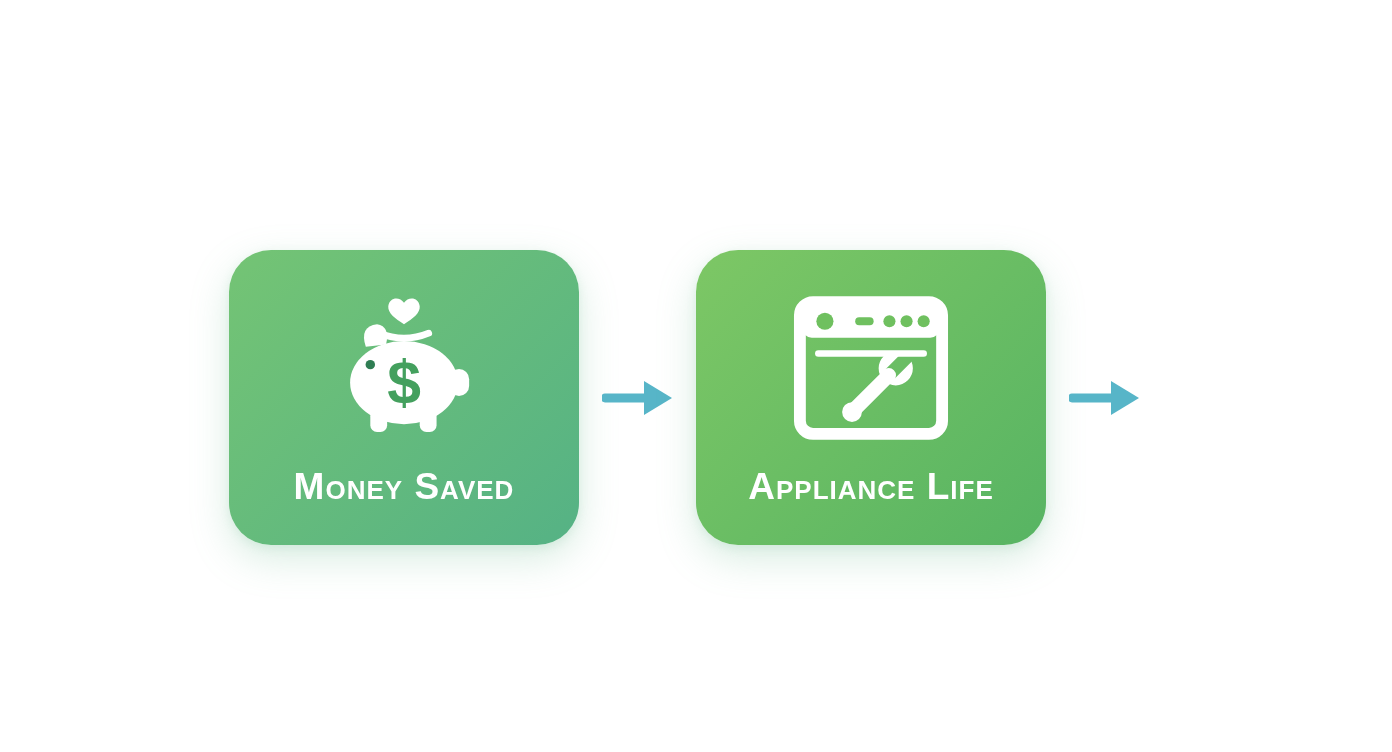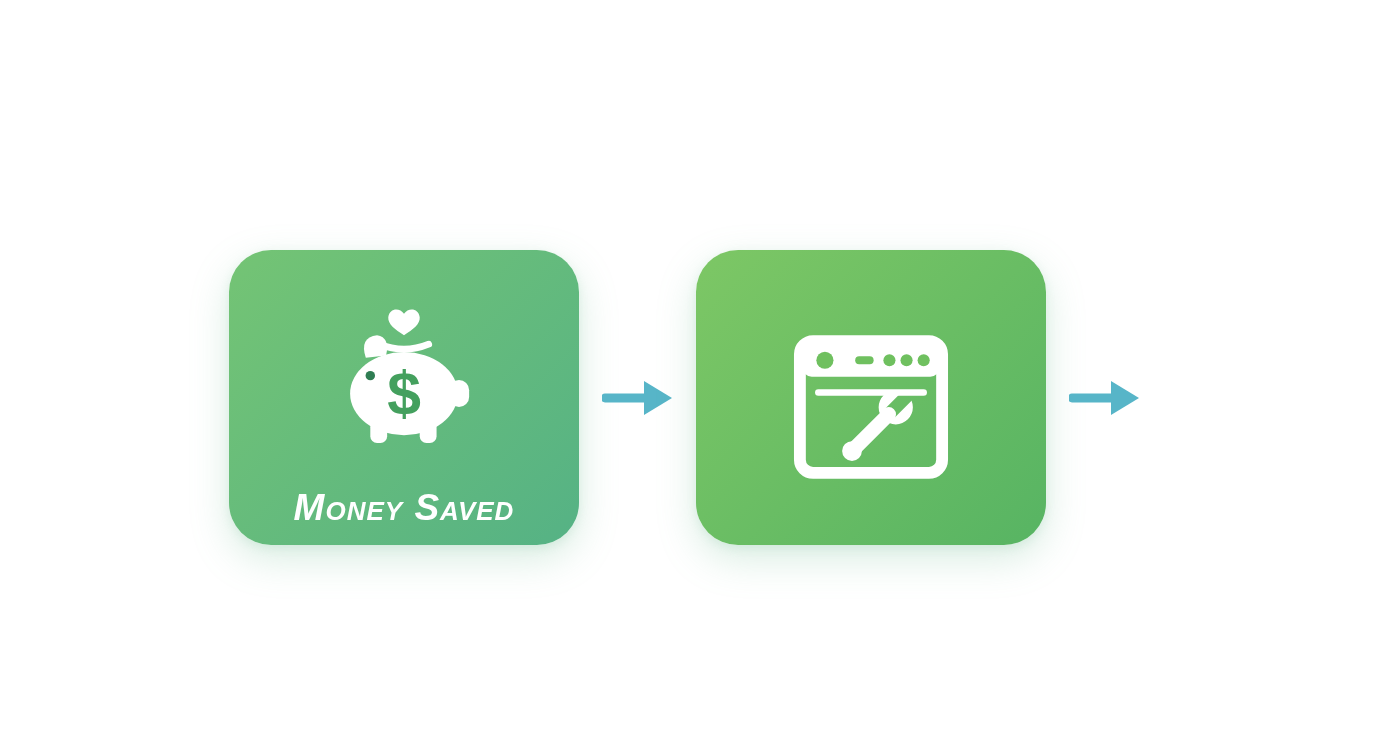--- a/index.html
+++ b/index.html
@@ -34,30 +34,29 @@
     box-shadow: 0 14px 38px rgba(120, 190, 150, 0.28), 0 3px 10px rgba(120, 190, 150, 0.16);
   }
   .icon-wrap {
     flex: 1;
     display: flex;
     align-items: center;
     justify-content: center;
     padding-top: 18px;
   }
   .label {
-    margin-bottom: 19px;
+    margin-bottom: 40px;
     color: #ffffff;
     font-size: 37px;
     font-weight: 700;
     font-variant: small-caps;
     letter-spacing: 1px;
     text-align: center;
     line-height: 1;
     white-space: nowrap;
-    font-style: italic;
   }
   .arrow-wrap {
     width: 117px;
     display: flex;
     justify-content: center;
     align-items: center;
   }
 </style>
 </head>
 <body style="background: rgb(255, 255, 255);">
@@ -120,20 +119,21 @@
 
           <g transform="translate(59,76) rotate(45)">
             <g mask="url(#wrench-notch)">
               <circle cx="0" cy="-28" r="13" fill="#ffffff"></circle>
             </g>
             <rect x="-5.5" y="-26" width="11" height="48" rx="5.5" fill="#ffffff"></rect>
             <circle cx="0" cy="19" r="7.5" fill="#ffffff"></circle>
           </g>
         </svg>
       </div>
+      <div class="label">Appliance Life</div>
     </div>
 
     <div class="arrow-wrap">
       <svg width="72" height="40" viewBox="0 0 72 40">
         <line x1="3" y1="20" x2="44" y2="20" stroke="var(--arrow-color)" stroke-width="9" stroke-linecap="round"></line>
         <path d="M42 3 L70 20 L42 37 Z" fill="var(--arrow-color)"></path>
       </svg>
     </div>
 
 

